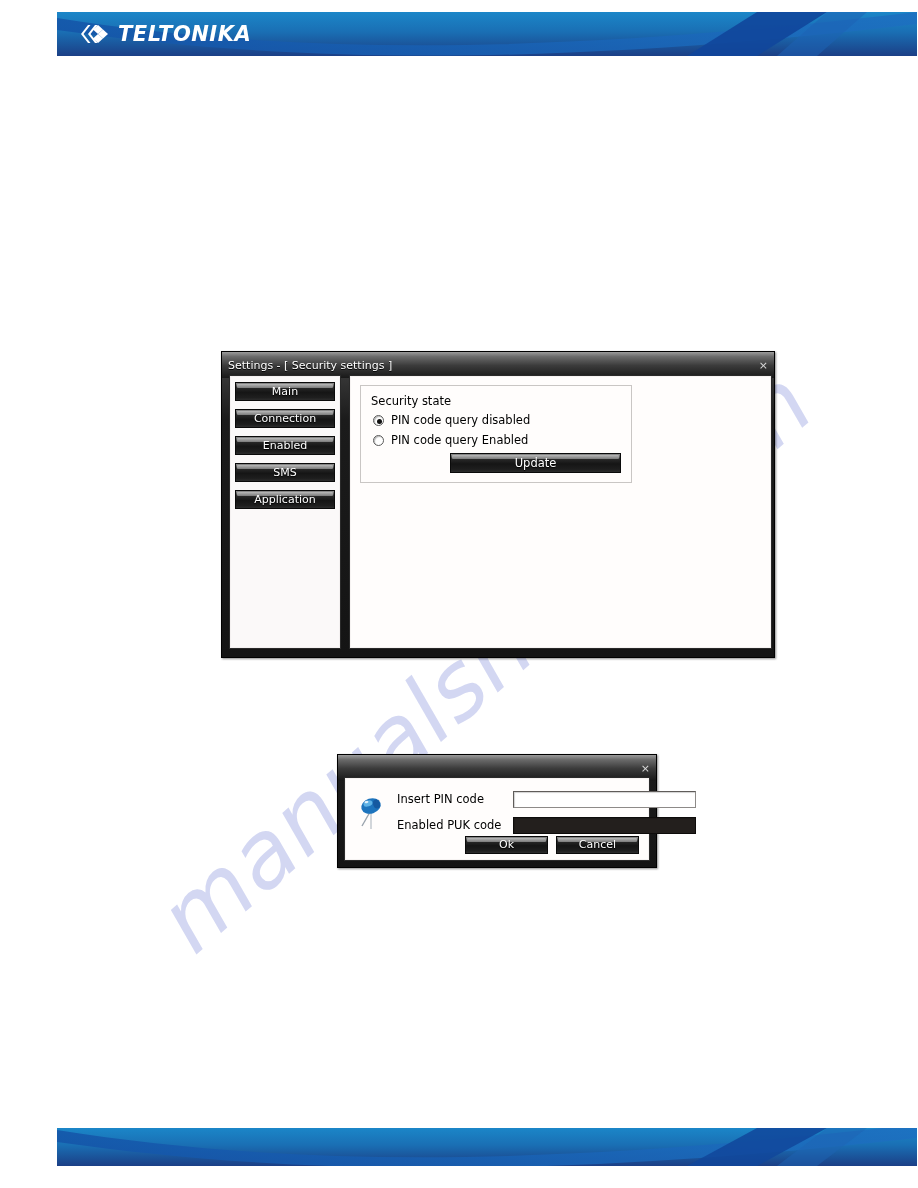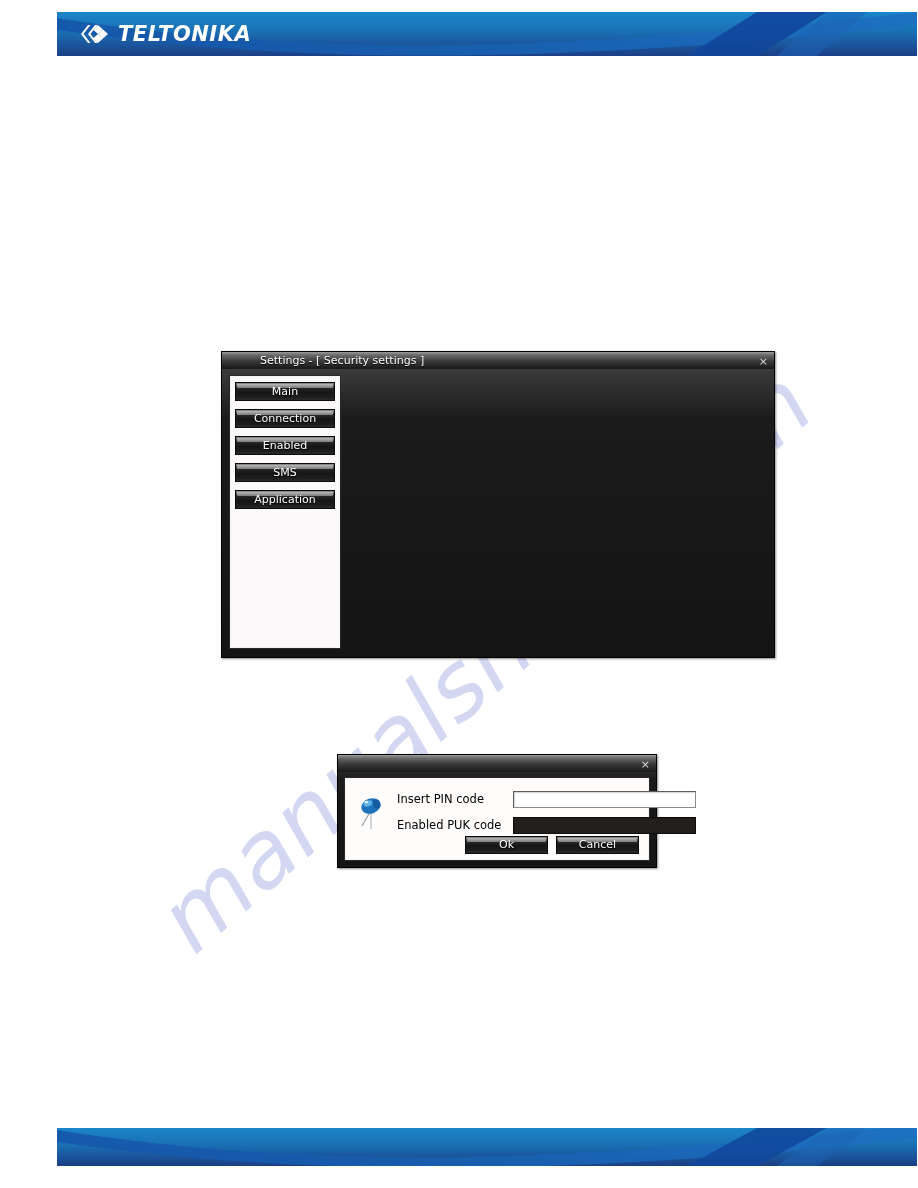--- a/index.html
+++ b/index.html
@@ -78,25 +78,24 @@
   
   .win {
     position: absolute;
     z-index: 5;
     background: linear-gradient(180deg, #6e6e6e 0%, #3a3a3a 6%, #1b1b1b 22%, #141414 100%);
     border: 1px solid #000;
     box-shadow: 1px 1px 2px rgba(0,0,0,0.45);
   }
   .win-titlebar {
     position: relative;
-    height: 17px;
+    height: 26px;
     background: linear-gradient(180deg, #9b9b9b 0%, #6a6a6a 18%, #3b3b3b 52%, #181818 100%);
     display: flex;
     align-items: center;
-    padding-left: 32px;
   }
   .win-title {
     color: #ffffff;
     font-family: "DejaVu Sans", sans-serif;
     font-size: 11px;
     line-height: 1;
     padding-left: 6px;
     text-shadow: 0 1px 0 #000;
     white-space: nowrap;
   }
@@ -380,20 +379,41 @@
           <span>Enabled</span>
         </div>
         <div class="btn">
           <span>SMS</span>
         </div>
         <div class="btn">
           <span>Application</span>
         </div>
       </div>
 
+      <div class="content-panel">
+        <div class="groupbox">
+          <div class="group-label">Security state</div>
+
+          <div class="radio-row">
+            <span class="radio checked"></span>
+            <span class="radio-label">PIN code query disabled</span>
+          </div>
+
+          <div class="radio-row">
+            <span class="radio"></span>
+            <span class="radio-label">PIN code query Enabled</span>
+          </div>
+
+          <div class="update-wrap">
+            <div class="btn btn-update">
+              <span>Update</span>
+            </div>
+          </div>
+        </div>
+      </div>
 
     </div>
   </div>
 
   <div class="win" id="pin-dialog">
     <div class="win-titlebar">
       <span class="win-title"></span>
       <span class="win-close">×</span>
     </div>
 

